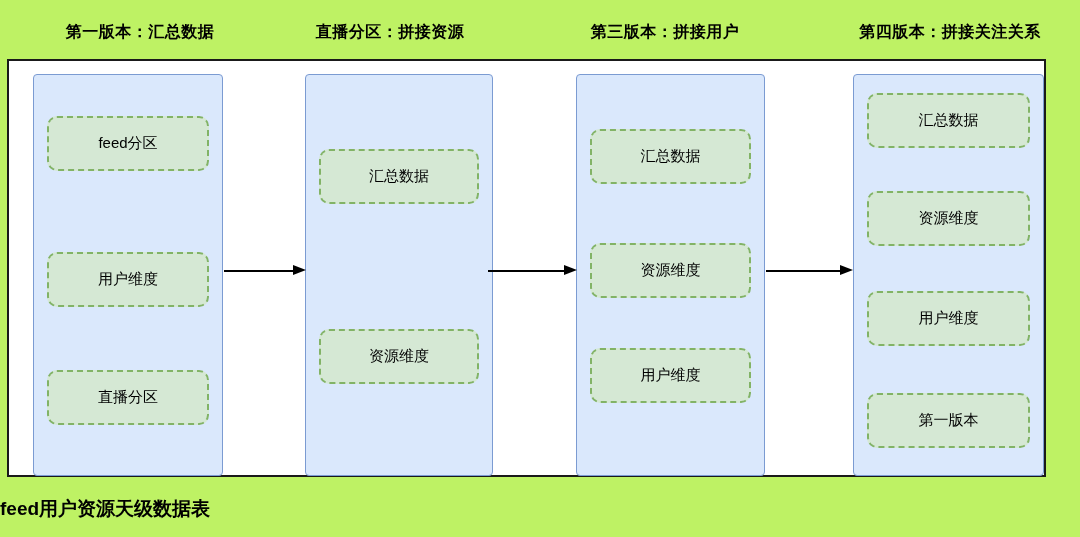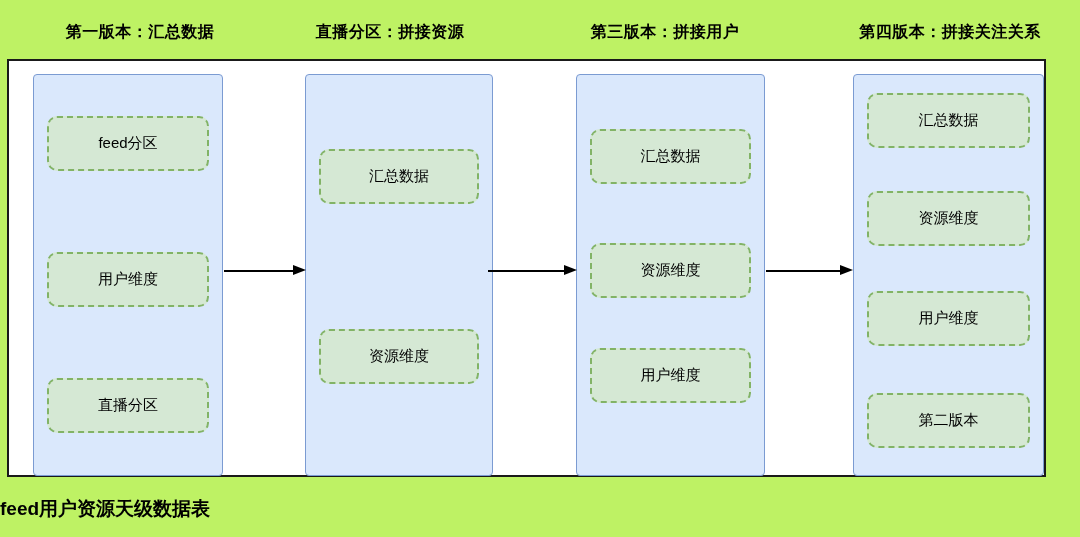--- a/index.html
+++ b/index.html
@@ -72,21 +72,21 @@
     box-sizing: border-box;
     display: flex;
     align-items: center;
     justify-content: center;
     font-size: 15px;
     color: #000;
     white-space: nowrap;
   }
   .col1 .item:nth-child(1) { top: 41px;  }
   .col1 .item:nth-child(2) { top: 177px; }
-  .col1 .item:nth-child(3) { top: 303px; }
+  .col1 .item:nth-child(3) { top: 295px; }
   .col2 .item:nth-child(1) { top: 74px;  }
   .col2 .item:nth-child(2) { top: 254px; }
   .col3 .item:nth-child(1) { top: 54px;  }
   .col3 .item:nth-child(2) { top: 168px; }
   .col3 .item:nth-child(3) { top: 273px; }
   .col4 .item:nth-child(1) { top: 18px;  }
   .col4 .item:nth-child(2) { top: 116px; }
   .col4 .item:nth-child(3) { top: 216px; }
   .col4 .item:nth-child(4) { top: 318px; }
 
@@ -148,21 +148,21 @@
   <div class="col col3">
     <div class="item">汇总数据</div>
     <div class="item">资源维度</div>
     <div class="item">用户维度</div>
   </div>
 
   <div class="col col4">
     <div class="item">汇总数据</div>
     <div class="item">资源维度</div>
     <div class="item">用户维度</div>
-    <div class="item">第二版本</div>
+    <div class="item">第一版本</div>
   </div>
 
   <div class="arrow a1"></div>
   <div class="arrow a2"></div>
   <div class="arrow a3"></div>
 
   <div class="caption">feed用户资源天级数据表</div>
 
 </div>
 

